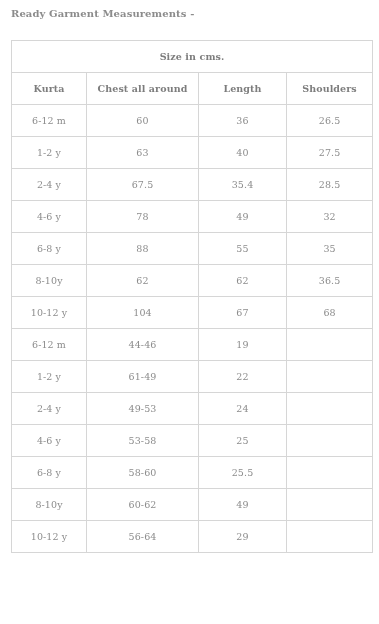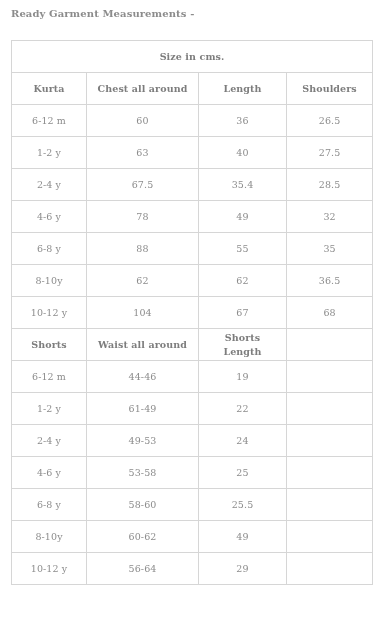--- a/index.html
+++ b/index.html
@@ -143,29 +143,20 @@
           <td>62</td>
           <td>36.5</td>
         </tr>
         <tr>
           <td>10-12 y</td>
           <td>104</td>
           <td>67</td>
           <td>68</td>
         </tr>
 
-        <tr class="section-head">
-          <th>Shorts</th>
-          <th>Waist all around</th>
-          <th class="two-line">
-            <span>Shorts</span><br>
-            <span>Length</span>
-          </th>
-          <th class="empty-cell"></th>
-        </tr>
 
         <tr>
           <td>6-12 m</td>
           <td>44-46</td>
           <td>19</td>
           <td class="empty-cell"></td>
         </tr>
         <tr>
           <td>1-2 y</td>
           <td>61-49</td>

